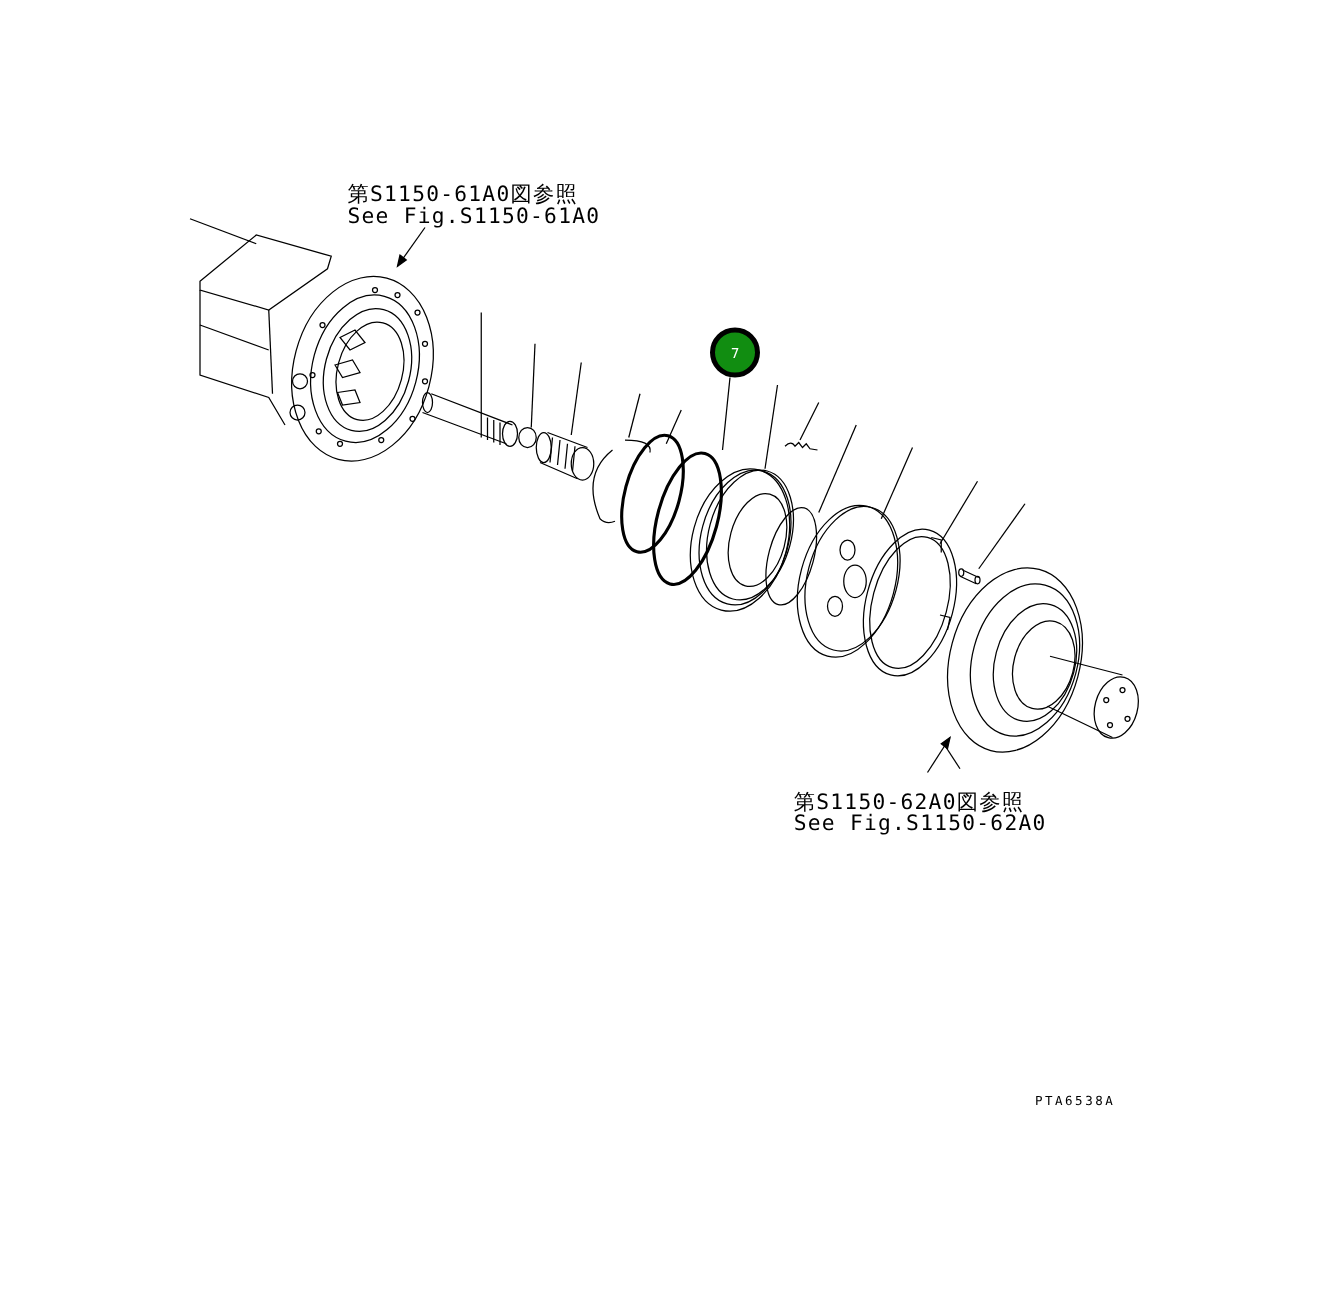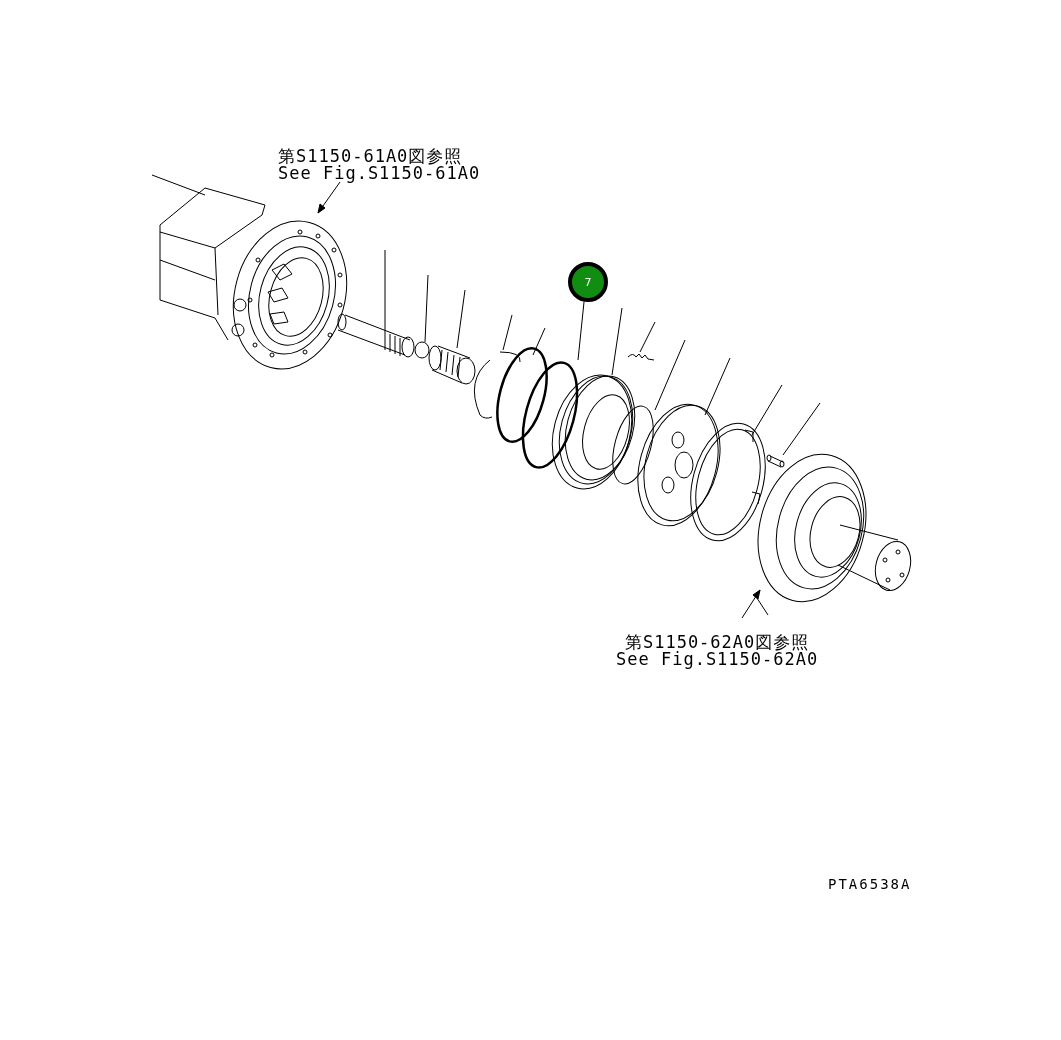--- a/index.html
+++ b/index.html
@@ -1,19 +1,19 @@
 <!DOCTYPE html>
 <html><head>
 <meta charset="utf-8">
 <style>
   html, body { margin:0; padding:0; background:#ffffff; }
   body { width:1061px; height:1040px; position:relative; overflow:hidden; font-family:"DejaVu Sans Mono", monospace; }
   svg.drawing { position:absolute; left:0; top:0; }
   .ref-label { position:absolute; font-family:"DejaVu Sans Mono", monospace; font-size:17px; color:#000; line-height:17px; letter-spacing:1px; white-space:nowrap; }
-  .fig-id { position:absolute; left:828px; top:876px; font-family:"DejaVu Sans Mono", monospace; font-size:14px; letter-spacing:2px; color:#000; }
+  .fig-id { position:absolute; left:828px; top:876px; font-family:"DejaVu Sans Mono", monospace; font-size:10px; letter-spacing:2px; color:#000; }
   .callout { position:absolute; left:568px; top:262px; width:40px; height:40px; border-radius:50%; background:#118d11; border:4px solid #000; box-sizing:border-box; display:flex; align-items:center; justify-content:center; color:#fff; font-family:"DejaVu Sans", sans-serif; font-size:11px; cursor:pointer; }
 </style>
 </head>
 <body>
 
 <svg class="drawing" width="1061" height="1040" viewBox="0 0 1061 1040" fill="none" stroke="#000" stroke-width="1">
 
   <g>
     <line x1="152" y1="175" x2="205" y2="195"></line>
     <path d="M160 225 L205 188 L265 205 L262 215 L215 248 L160 232 Z"></path>
@@ -136,21 +136,21 @@
       <circle cx="902" cy="575" r="2"></circle>
       <circle cx="888" cy="580" r="2"></circle>
   </g>
 </svg>
 
 <div class="ref-label" style="left:278px; top:148px;">
   <div>第S1150-61A0図参照</div>
   <div>See Fig.S1150-61A0</div>
 </div>
 
-<div class="ref-label" style="left:616px; top:634px;text-align:center;">
+<div class="ref-label" style="left:635px; top:634px;">
   <div>第S1150-62A0図参照</div>
   <div>See Fig.S1150-62A0</div>
 </div>
 
 <div class="callout">
   <span>7</span>
 </div>
 
 <div class="fig-id">PTA6538A</div>
 

